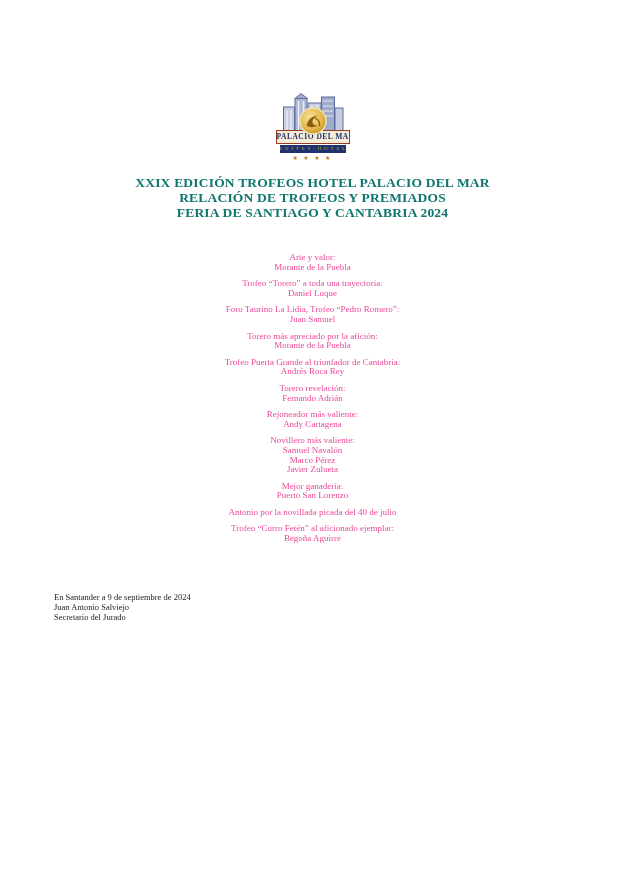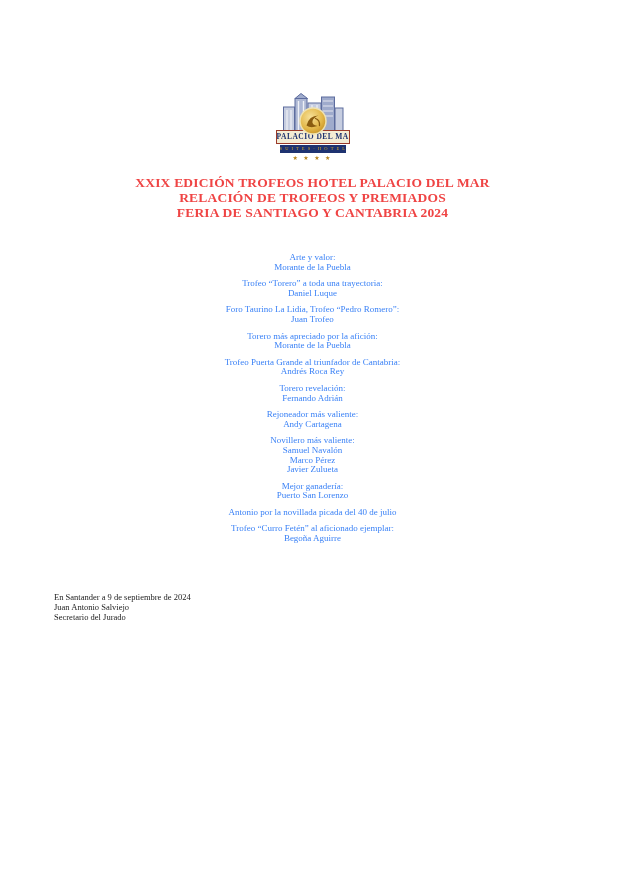--- a/index.html
+++ b/index.html
@@ -15,24 +15,24 @@
            border:1px solid var(--plate-border,#9a3a2a); color:var(--navy,#1e3270);
            font-size:7.5px; font-weight:bold; letter-spacing:0.5px; line-height:12px;
            position:relative; z-index:1; white-space:nowrap; overflow:hidden; }
   .band { width:66px; height:8px; margin:1px auto 0; background:var(--navy,#1e3270);
           color:var(--band-text,#d4a830); font-size:4.5px; line-height:8px;
           letter-spacing:1px; overflow:hidden; white-space:nowrap; }
   .stars { margin-top:1px; color:var(--gold-dark,#b5831f); font-size:6px; letter-spacing:2px; }
 
   
   .title { margin-top:14px; text-align:center; font-weight:bold; font-size:13.5px;
-           line-height:15px; color:#ef4444; letter-spacing:0.2px; }
+           line-height:15px; color:#0f766e; letter-spacing:0.2px; }
 
   
-  .awards { margin-top:33px; text-align:center; color:#3b82f6; }
+  .awards { margin-top:33px; text-align:center; color:#ec4899; }
   .award { margin-bottom:7px; }
   .award-label, .award-winner { font-size:9px; line-height:9.6px; }
   .b { font-weight:normal; }
   .r { font-weight:normal; }
 
   
   .footer { margin:48px 0 0 54px; font-size:8.5px; line-height:10px;
             color:#1c1c1c; text-align:left; }
 </style>
 </head>
@@ -90,21 +90,21 @@
       <div class="award">
         <div class="award-label">Arte y valor:</div>
         <div class="award-winner"><span class="b">Morante de la Puebla</span></div>
       </div>
       <div class="award">
         <div class="award-label">Trofeo “Torero” a toda una trayectoria:</div>
         <div class="award-winner"><span class="b">Daniel Luque</span></div>
       </div>
       <div class="award">
         <div class="award-label">Foro Taurino La Lidia, Trofeo “Pedro Romero”:</div>
-        <div class="award-winner"><span class="b">Juan Trofeo</span></div>
+        <div class="award-winner"><span class="b">Juan Samuel</span></div>
       </div>
       <div class="award">
         <div class="award-label">Torero más apreciado por la afición:</div>
         <div class="award-winner"><span class="b">Morante de la Puebla</span></div>
       </div>
       <div class="award">
         <div class="award-label">Trofeo Puerta Grande al triunfador de Cantabria:</div>
         <div class="award-winner"><span class="b">Andrés Roca Rey</span></div>
       </div>
       <div class="award">

